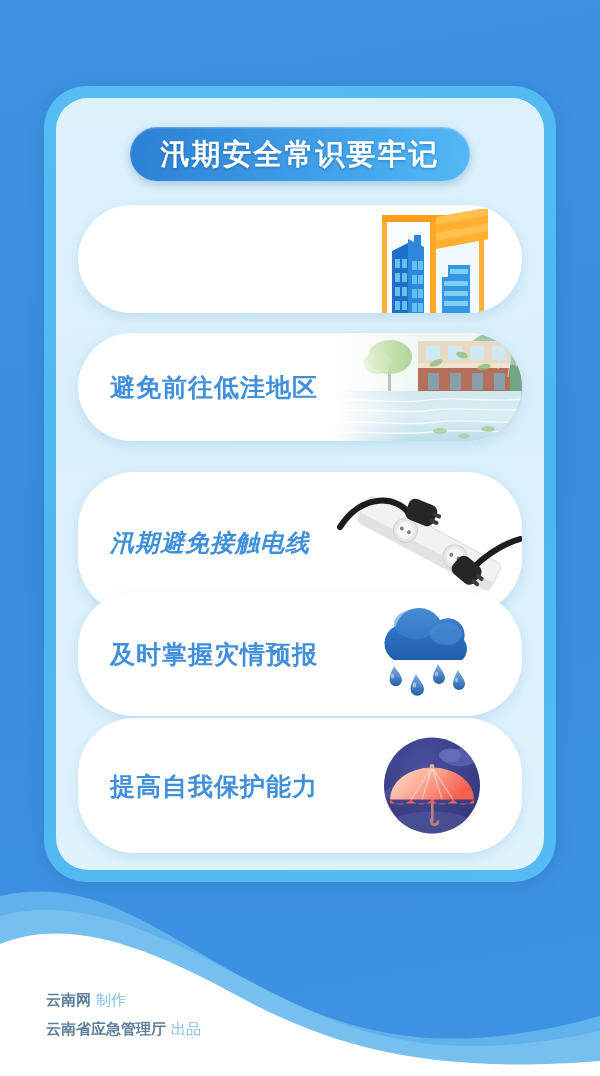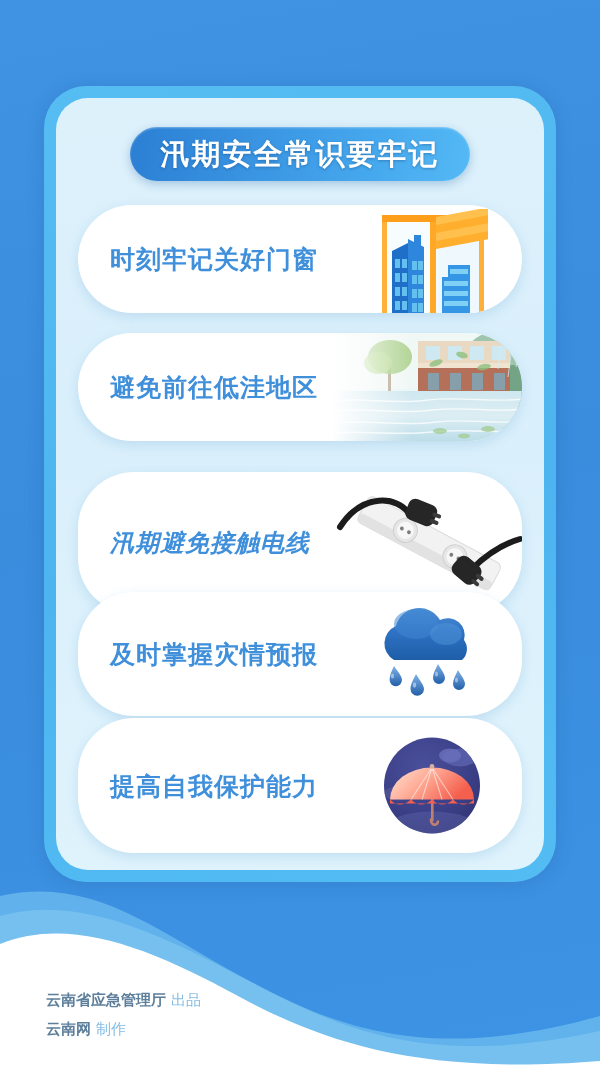--- a/index.html
+++ b/index.html
@@ -160,21 +160,20 @@
 
   <div class="card-ring">
     <div class="card-inner"></div>
   </div>
 
   <div class="title-pill">
     <span class="title-text">汛期安全常识要牢记</span>
   </div>
 
   <div class="item" id="item-1">
-    <span class="item-label">时刻牢记关好门窗</span>
     <div class="item-art">
       <svg viewBox="0 0 190 108" preserveAspectRatio="xMidYMid meet">
         <defs>
           <clipPath id="w1clip">
               <rect x="46" y="4" width="110" height="104"></rect>
             </clipPath>
         </defs>
         <g clip-path="url(#w1clip)">
           <rect x="50" y="10" width="102" height="98" fill="#f3fbff"></rect>
 
@@ -410,20 +409,20 @@
 
           <path d="M58,68 q10,10 21,0 q10,10 21,0 q10,10 21,0 q10,10 21,0 L142,72 L58,72 Z" fill="#f4604e"></path>
           <circle cx="100" cy="35" r="2.4" fill="#d8b0a0"></circle>
         </g>
       </svg>
     </div>
   </div>
 
   <div class="footer">
     <div class="footer-line">
+      <span>云南网</span><span class="sub">制作</span>
+    </div>
+    <div class="footer-line">
       <span>云南省应急管理厅</span><span class="sub">出品</span>
     </div>
-    <div class="footer-line">
-      <span>云南网</span><span class="sub">制作</span>
-    </div>
   </div>
 
 </div>
 
 </body></html>

